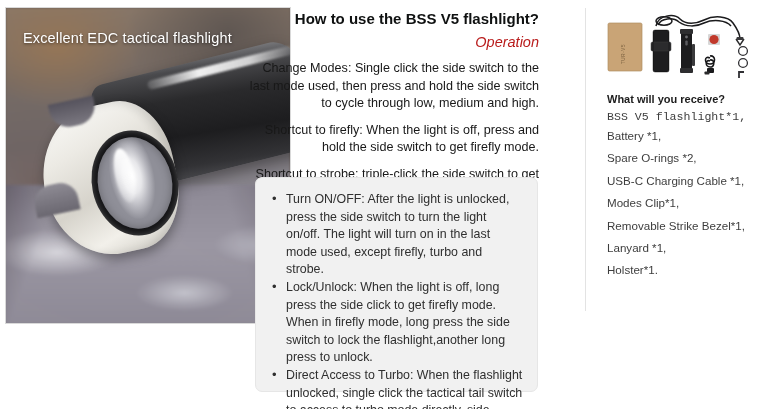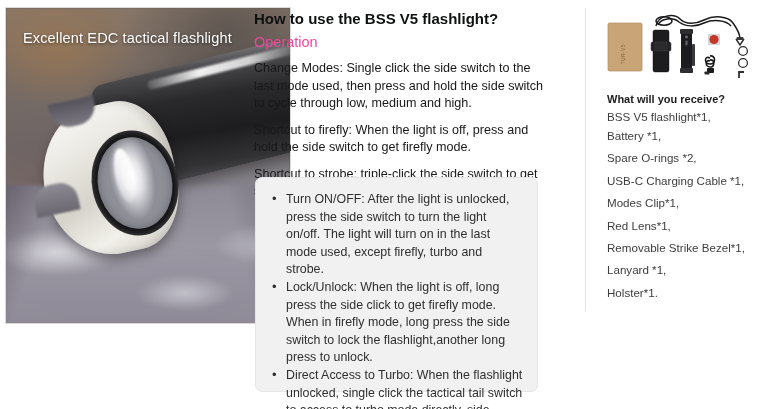--- a/index.html
+++ b/index.html
@@ -138,38 +138,40 @@
     font-weight: 400;
     color: #ffffff;
     letter-spacing: .15px;
     text-shadow: 0 1px 3px rgba(0,0,0,.55);
     white-space: nowrap;
   }
 
   
   .mid {
     position: absolute;
-    left: 254px;
+    left: 247px;
     top: 0;
     width: 292px;
+    text-align: right;
   }
   .mid-title {
     margin: 0;
     padding-top: 9px;
     font-size: 15px;
     font-weight: bold;
     line-height: 19px;
     color: #0f1111;
   }
   .mid-sub {
     margin: 5px 0 0 0;
     font-size: 14.5px;
+    font-style: italic;
     font-weight: 400;
     line-height: 18px;
-    color: #ec4899;
+    color: #b91c1c;
   }
   .mid-p {
     margin: 9px 0 0 0;
     font-size: 12.6px;
     line-height: 17.5px;
     color: #181818;
   }
 
   
   .panel {
@@ -240,21 +242,21 @@
     margin: 0;
     padding: 0;
     list-style: none;
   }
   .recv-list li {
     font-size: 11.6px;
     line-height: 22.4px;
     color: #3d3d3d;
     white-space: nowrap;
   }
-  .recv-list li:first-child { line-height: 17px; }
+  .recv-list li:first-child { line-height: 17px; font-family: Liberation Mono, monospace; }
 </style>
 </head>
 <body>
 
 <div class="hero">
   <div class="hero-photo"></div>
   <div class="hero-rock"></div>
   <div class="hero-body"></div>
   <div class="hero-bezel"></div>
   <div class="hero-notch n1"></div>
@@ -341,17 +343,16 @@
 </div>
 
 <div class="recv-title">What will you receive?</div>
 
 <ul class="recv-list">
   <li>BSS V5 flashlight*1,</li>
   <li>Battery *1,</li>
   <li>Spare O-rings *2,</li>
   <li>USB-C Charging Cable *1,</li>
   <li>Modes Clip*1,</li>
-  <li>Red Lens*1,</li>
   <li>Removable Strike Bezel*1,</li>
   <li>Lanyard *1,</li>
   <li>Holster*1.</li>
 </ul>
 
 </body></html>

